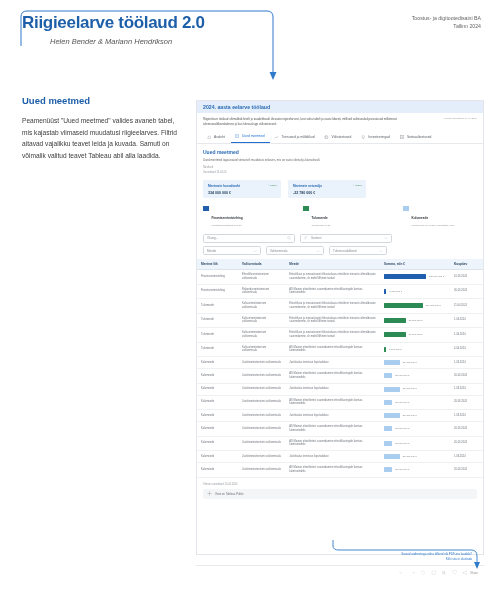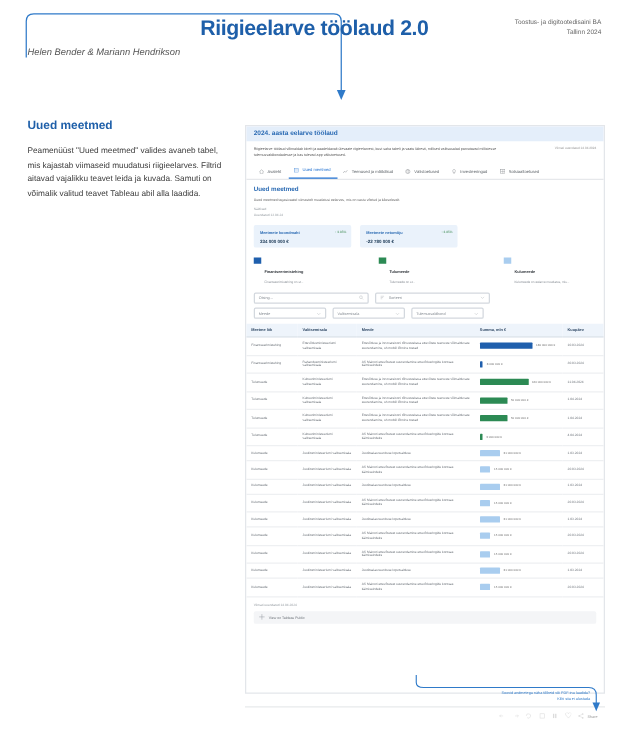--- a/index.html
+++ b/index.html
@@ -10,25 +10,26 @@
     font-family:"Liberation Sans", sans-serif;
     color:#333;
     overflow:hidden;
     position:relative;
   }
 
   
   .page-head { position:relative; padding:14px 14px 0 22px; height:78px; }
   .doc-title {
     font-size:17px; font-weight:bold; color:#1e5fa9;
-    letter-spacing:-0.3px; margin:0; line-height:1.1;text-align:center;
+    letter-spacing:-0.3px; margin:0; line-height:1.1;
   }
   .doc-authors {
     font-size:7.5px; font-style:italic; color:#555;
     margin-top:4px;
+    padding-left:28px;
   }
 
   
   .brand { position:absolute; top:10px; right:14px; text-align:right; }
   .brand-row { display:flex; align-items:center; justify-content:flex-end; gap:6px; }
   .crest {
     width:14px; height:16px;
     background:repeating-linear-gradient(0deg,#333 0 1.4px,#fff 1.4px 2.6px);
     border:0.5px solid #555;
   }

